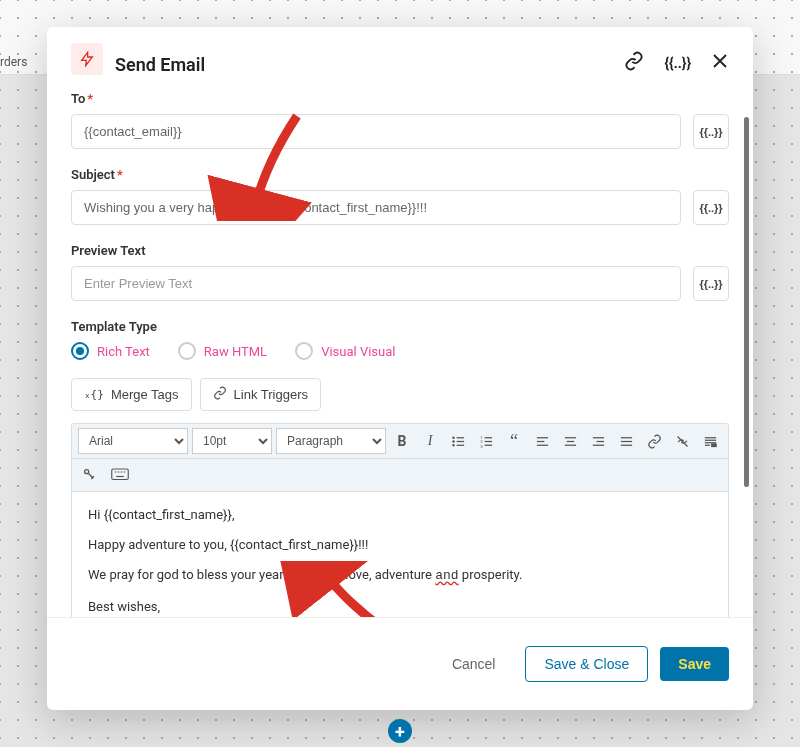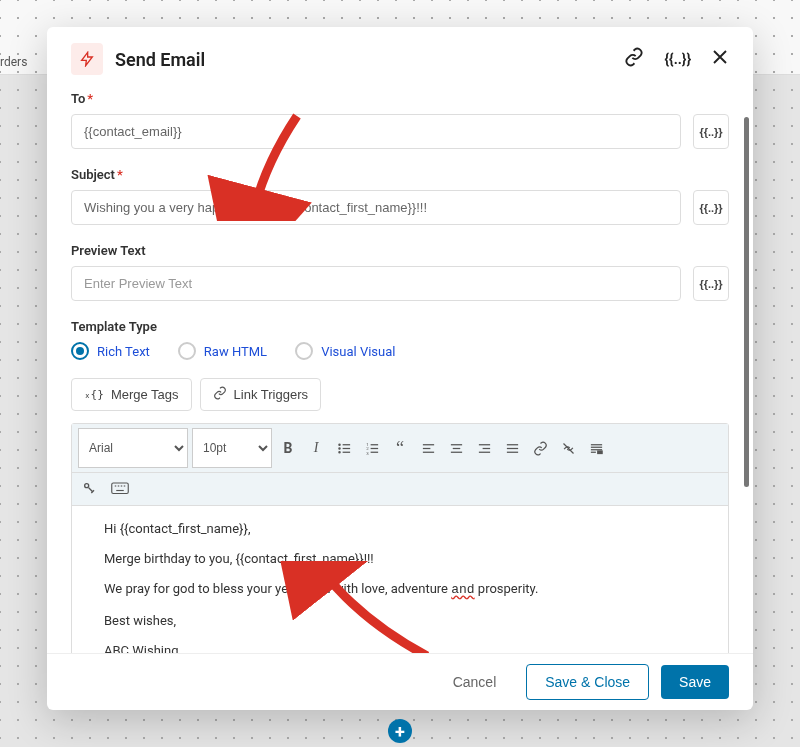--- a/index.html
+++ b/index.html
@@ -1,59 +1,59 @@
 <!DOCTYPE html>
 <html><head>
 <meta charset="utf-8">
 <style>
 * { box-sizing: border-box; margin: 0; padding: 0; }
 body { font-family: -apple-system, BlinkMacSystemFont, "Segoe UI", Roboto, sans-serif; background: #e5e5e5; width: 800px; height: 747px; overflow: hidden; position: relative; }
 .bg-grid { position: absolute; top: 0; left: 0; right: 0; bottom: 0; background-image: radial-gradient(circle, #aaa 1px, transparent 1px); background-size: 18px 18px; background-position: 9px 9px; }
 .bg-header { position: absolute; top: 0; left: 0; right: 0; height: 75px; background: #f8f8f8; border-bottom: 1px solid #ddd; }
 .bg-tab { position: absolute; top: 55px; left: 0; font-size: 12px; color: #555; }
 .modal { position: absolute; top: 27px; left: 47px; right: 47px; bottom: 37px; background: #fff; border-radius: 6px; box-shadow: 0 10px 40px rgba(0,0,0,.2); display: flex; flex-direction: column; }
-.modal-header { display: flex; align-items: center; padding: 16px 24px; }
+.modal-header { display: flex; align-items: flex-end; padding: 16px 24px; }
 .modal-icon-box { width: 32px; height: 32px; background: #fdecea; border-radius: 4px; display: flex; align-items: center; justify-content: center; margin-right: 12px; }
 .modal-title { font-size: 18px; font-weight: 600; color: #222; flex: 1; }
 .header-actions { display: flex; gap: 20px; align-items: center; }
 .header-icon { cursor: pointer; color: #222; font-weight: bold; }
 .modal-body { flex: 1; overflow-y: auto; padding: 0 24px 12px 24px; position: relative; }
 .modal-body::-webkit-scrollbar { width: 7px; }
 .modal-body::-webkit-scrollbar-thumb { background: #888; border-radius: 4px; }
 .field-group { margin-bottom: 18px; }
 .field-label { font-size: 13px; font-weight: 600; color: #333; margin-bottom: 8px; display: block; }
 .req { color: #d93025; margin-left: 2px; }
 .input-row { display: flex; gap: 12px; }
 .text-input { flex: 1; border: 1px solid #ddd; border-radius: 4px; padding: 9px 12px; font-size: 13px; color: #666; background: #fff; }
 .text-input::placeholder { color: #999; }
 .merge-btn { width: 36px; border: 1px solid #ddd; border-radius: 4px; background: #fff; font-size: 11px; font-weight: bold; color: #444; cursor: pointer; display: flex; align-items: center; justify-content: center; }
 .radio-group { display: flex; gap: 28px; }
-.radio-item { display: flex; align-items: center; gap: 8px; font-size: 13px; color: #1d4ed8; cursor: pointer; }
+.radio-item { display: flex; align-items: center; gap: 8px; font-size: 13px; color: #ec4899; cursor: pointer; }
 .radio-circle { width: 18px; height: 18px; border: 2px solid #ccc; border-radius: 50%; display: flex; align-items: center; justify-content: center; }
 .radio-circle.selected { border-color: #0073aa; }
 .radio-circle.selected::after { content: ''; width: 8px; height: 8px; background: #0073aa; border-radius: 50%; }
 .tool-row { display: flex; justify-content: space-between; margin-bottom: 12px; }
 .tool-btn { border: 1px solid #ddd; border-radius: 4px; background: #fff; padding: 7px 12px; font-size: 13px; color: #444; cursor: pointer; display: inline-flex; align-items: center; gap: 7px; }
 .tool-left { display: flex; gap: 8px; }
 .editor-wrap { border: 1px solid #ddd; border-radius: 3px; }
 .editor-toolbar { background: #eef4f7; border-bottom: 1px solid #ddd; padding: 4px 6px; display: flex; flex-wrap: wrap; align-items: center; gap: 4px; }
 .editor-toolbar2 { background: #eef4f7; border-bottom: 1px solid #ddd; padding: 4px 6px; display: flex; gap: 6px; }
-.tb-select { border: 1px solid #ccc; background: #fff; font-size: 12px; color: #555; padding: 4px 6px; height: 40px; }
+.tb-select { border: 1px solid #ccc; background: #fff; font-size: 12px; color: #555; padding: 4px 6px; height: 26px; }
 .tb-select.font { width: 110px; }
 .tb-select.size { width: 80px; }
 .tb-select.para { width: 110px; }
 .tb-btn { width: 24px; height: 24px; display: flex; align-items: center; justify-content: center; color: #555; cursor: pointer; font-size: 14px; }
 .editor-content { padding: 14px 16px; font-size: 13px; color: #333; line-height: 1.4; }
-.editor-content p { margin-bottom: 12px; margin-left: 16px; }
+.editor-content p { margin-bottom: 12px; }
 .underline-red { text-decoration: underline; text-decoration-color: #d93025; text-decoration-style: wavy; font-family: Liberation Mono, monospace; }
-.modal-footer { border-top: 1px solid #eee; padding: 10px 24px; display: flex; justify-content: flex-end; gap: 12px; align-items: center; }
+.modal-footer { border-top: 1px solid #eee; padding: 28px 24px; display: flex; justify-content: flex-end; gap: 12px; align-items: center; }
 .btn { padding: 9px 18px; border-radius: 4px; font-size: 14px; cursor: pointer; border: none; }
 .btn-cancel { background: transparent; color: #666; }
 .btn-outline { background: #fff; border: 1px solid #0073aa; color: #0073aa; text-align: center; }
-.btn-primary { background: #0073aa; color: #ffffff; font-weight: 400; }
+.btn-primary { background: #0073aa; color: #fde047; font-weight: 700; }
 .add-circle { position: absolute; bottom: 4px; left: 50%; transform: translateX(-50%); width: 24px; height: 24px; background: #0073aa; border-radius: 50%; color: #fff; display: flex; align-items: center; justify-content: center; font-size: 18px; font-weight: bold; }
 .arrow { position: absolute; pointer-events: none; }
 .arrow svg { display: block; }
 .scroll-indicator { position:absolute; right:4px; top:90px; width:5px; height:370px; background:#777; border-radius:3px; }
 </style>
 </head>
 <body>
 
 <div class="bg-header"></div>
 <div class="bg-tab">rders</div>
@@ -140,20 +140,21 @@
               </svg></span>
             <span>Link Triggers</span>
           </button>
       </div>
     </div>
 
     <div class="editor-wrap">
       <div class="editor-toolbar">
         <select class="tb-select font"><option>Arial</option></select>
         <select class="tb-select size"><option>10pt</option></select>
+        <select class="tb-select para"><option>Paragraph</option></select>
         <span class="tb-btn" style="font-weight:bold">B</span>
         <span class="tb-btn" style="font-style:italic;font-family:serif">I</span>
         <span class="tb-btn">
             <svg width="15" height="15" viewBox="0 0 24 24" stroke="#555" stroke-width="2">
               <circle cx="4" cy="6" r="1" fill="#555"></circle>
               <circle cx="4" cy="12" r="1" fill="#555"></circle>
               <circle cx="4" cy="18" r="1" fill="#555"></circle>
               <line x1="9" y1="6" x2="21" y2="6"></line>
               <line x1="9" y1="12" x2="21" y2="12"></line>
               <line x1="9" y1="18" x2="21" y2="18"></line>
@@ -235,21 +236,21 @@
               <line x1="5" y1="5" x2="7" y2="5"></line>
               <line x1="9" y1="5" x2="11" y2="5"></line>
               <line x1="13" y1="5" x2="15" y2="5"></line>
               <line x1="17" y1="5" x2="19" y2="5"></line>
               <line x1="7" y1="11" x2="17" y2="11"></line>
             </svg>
           </span>
       </div>
       <div class="editor-content">
         <p><span>Hi </span><span>{{contact_first_name}}</span><span>,</span></p>
-        <p><span>Merge birthday to you, </span><span>{{contact_first_name}}</span><span>!!!</span></p>
+        <p><span>Happy adventure to you, </span><span>{{contact_first_name}}</span><span>!!!</span></p>
         <p><span>We pray for god to bless your year filled with love, adventure </span><span class="underline-red">and</span><span> prosperity.</span></p>
         <p>Best wishes,</p>
         <p>ABC Wishing</p>
 
       </div>
     </div>
 
     <div class="arrow" style="top:20px; left:150px;">
       <svg width="120" height="110">
           <defs>

